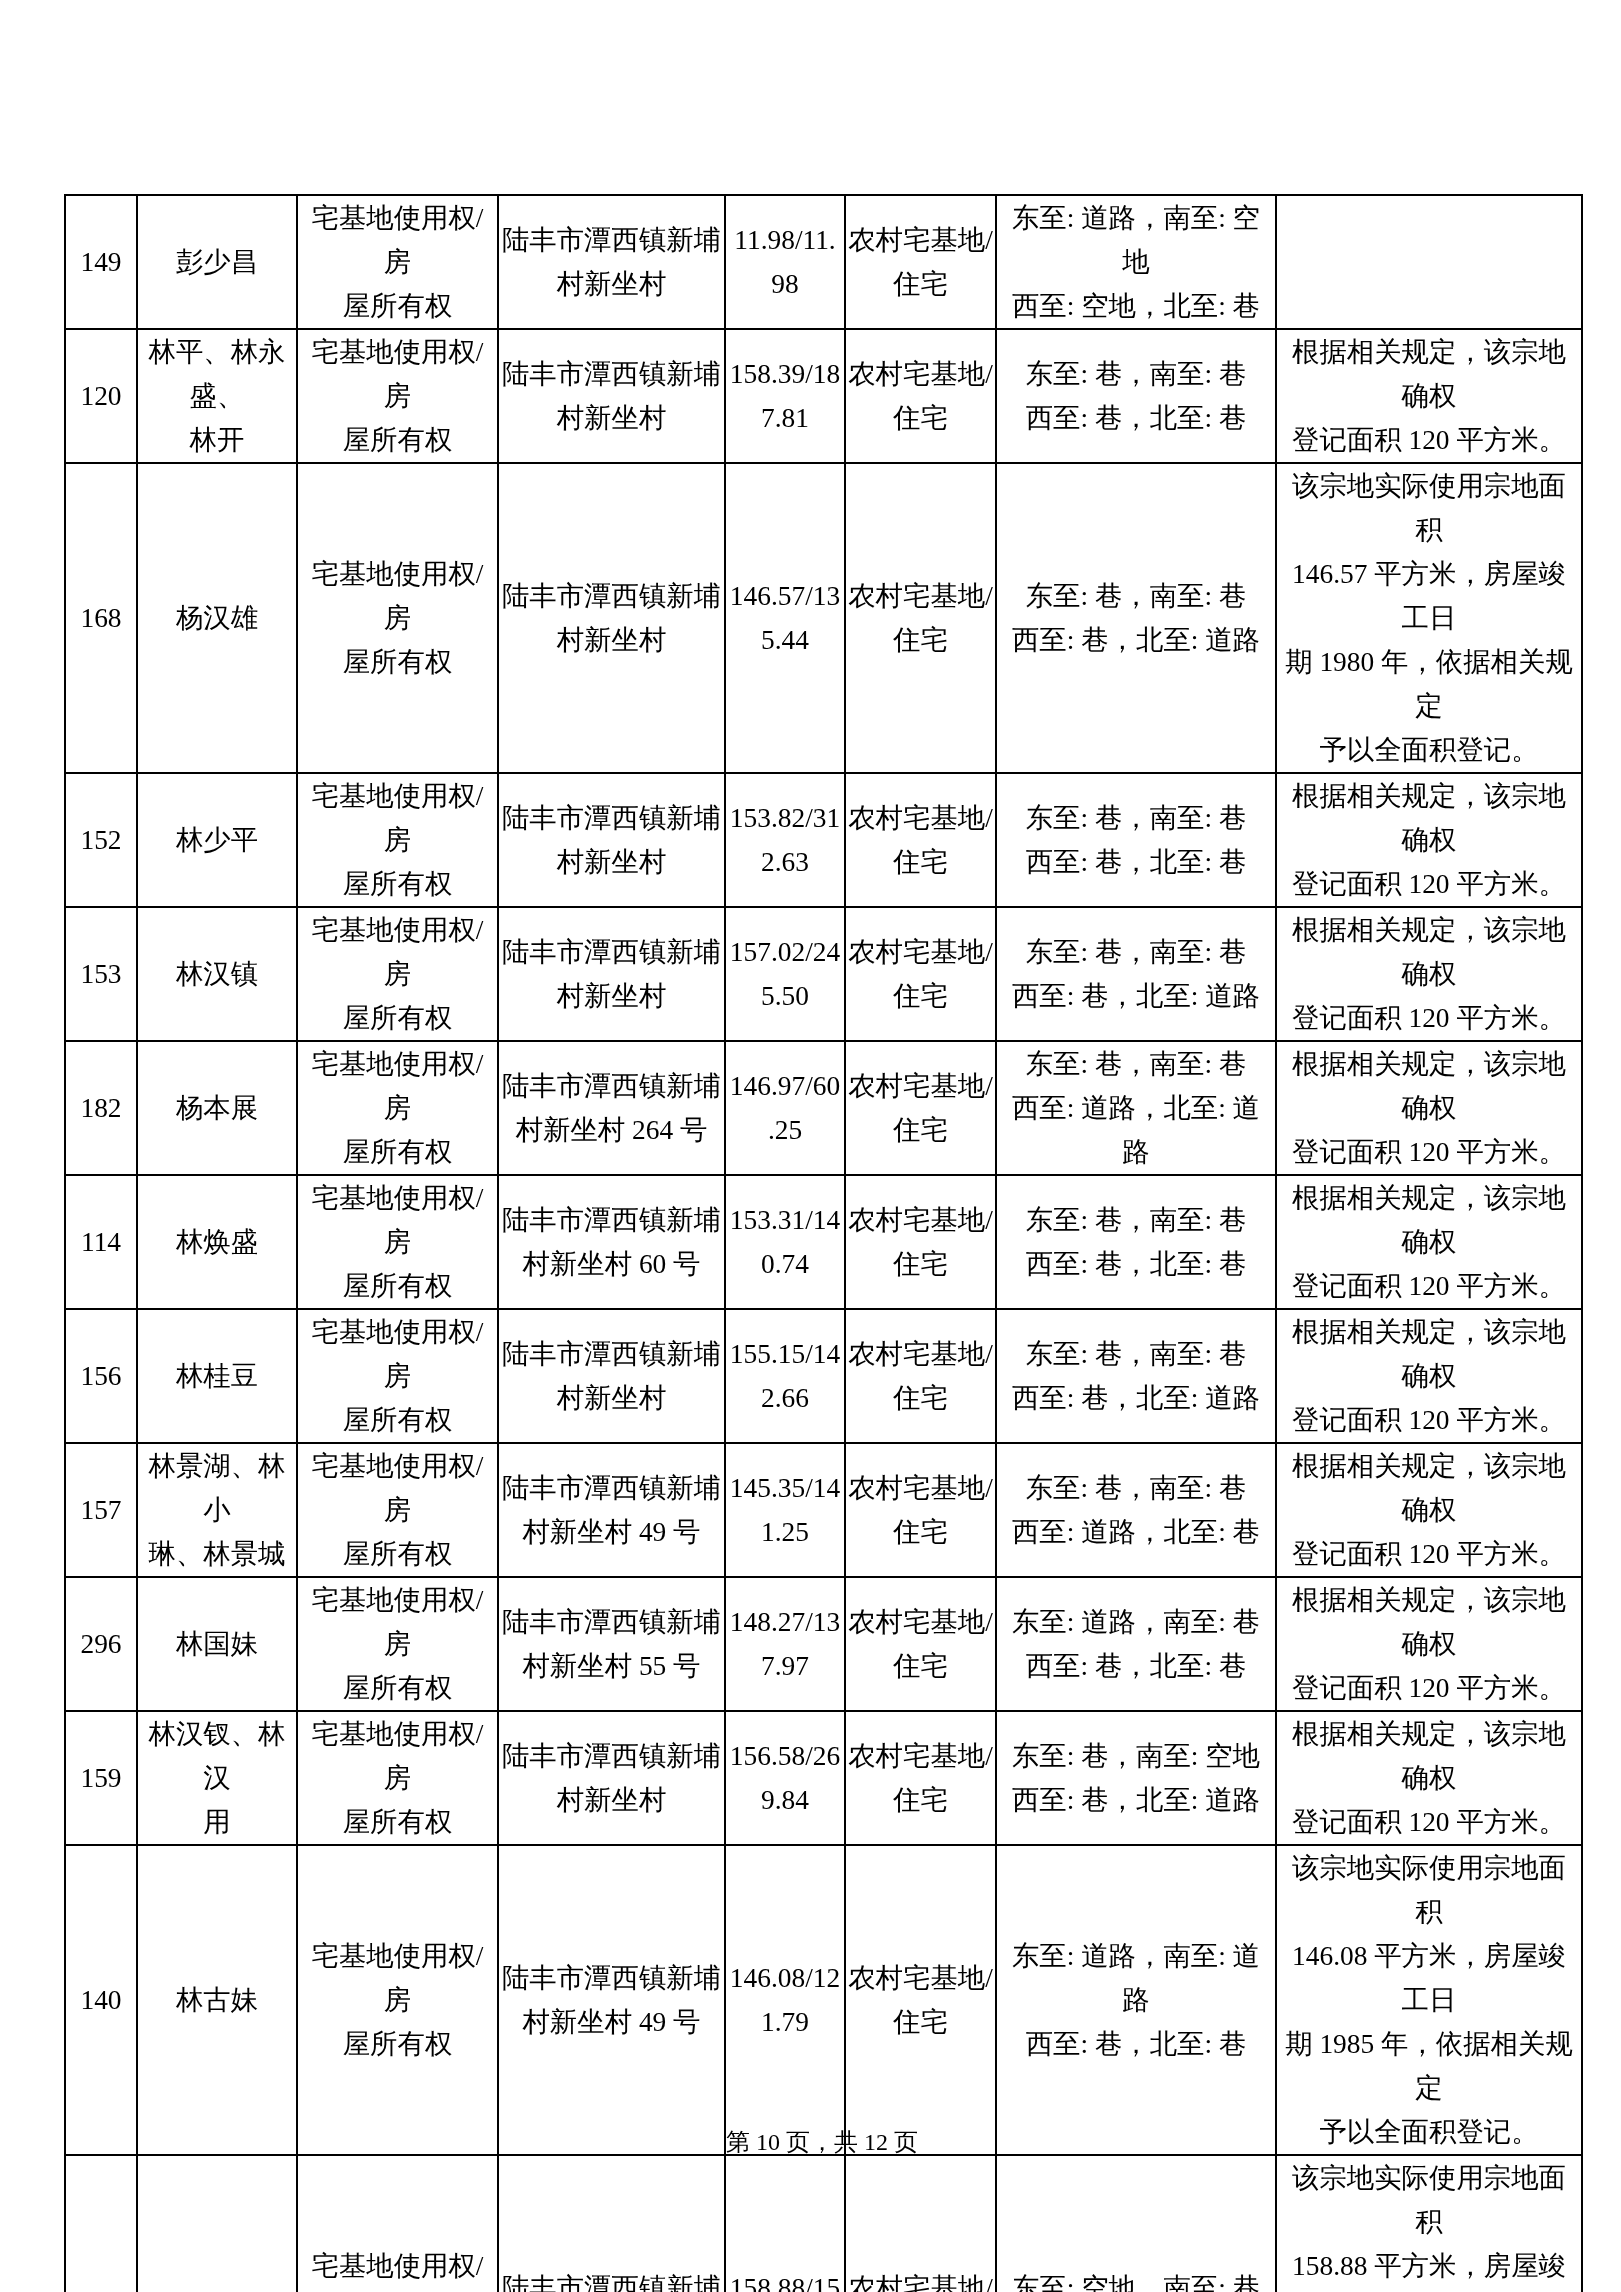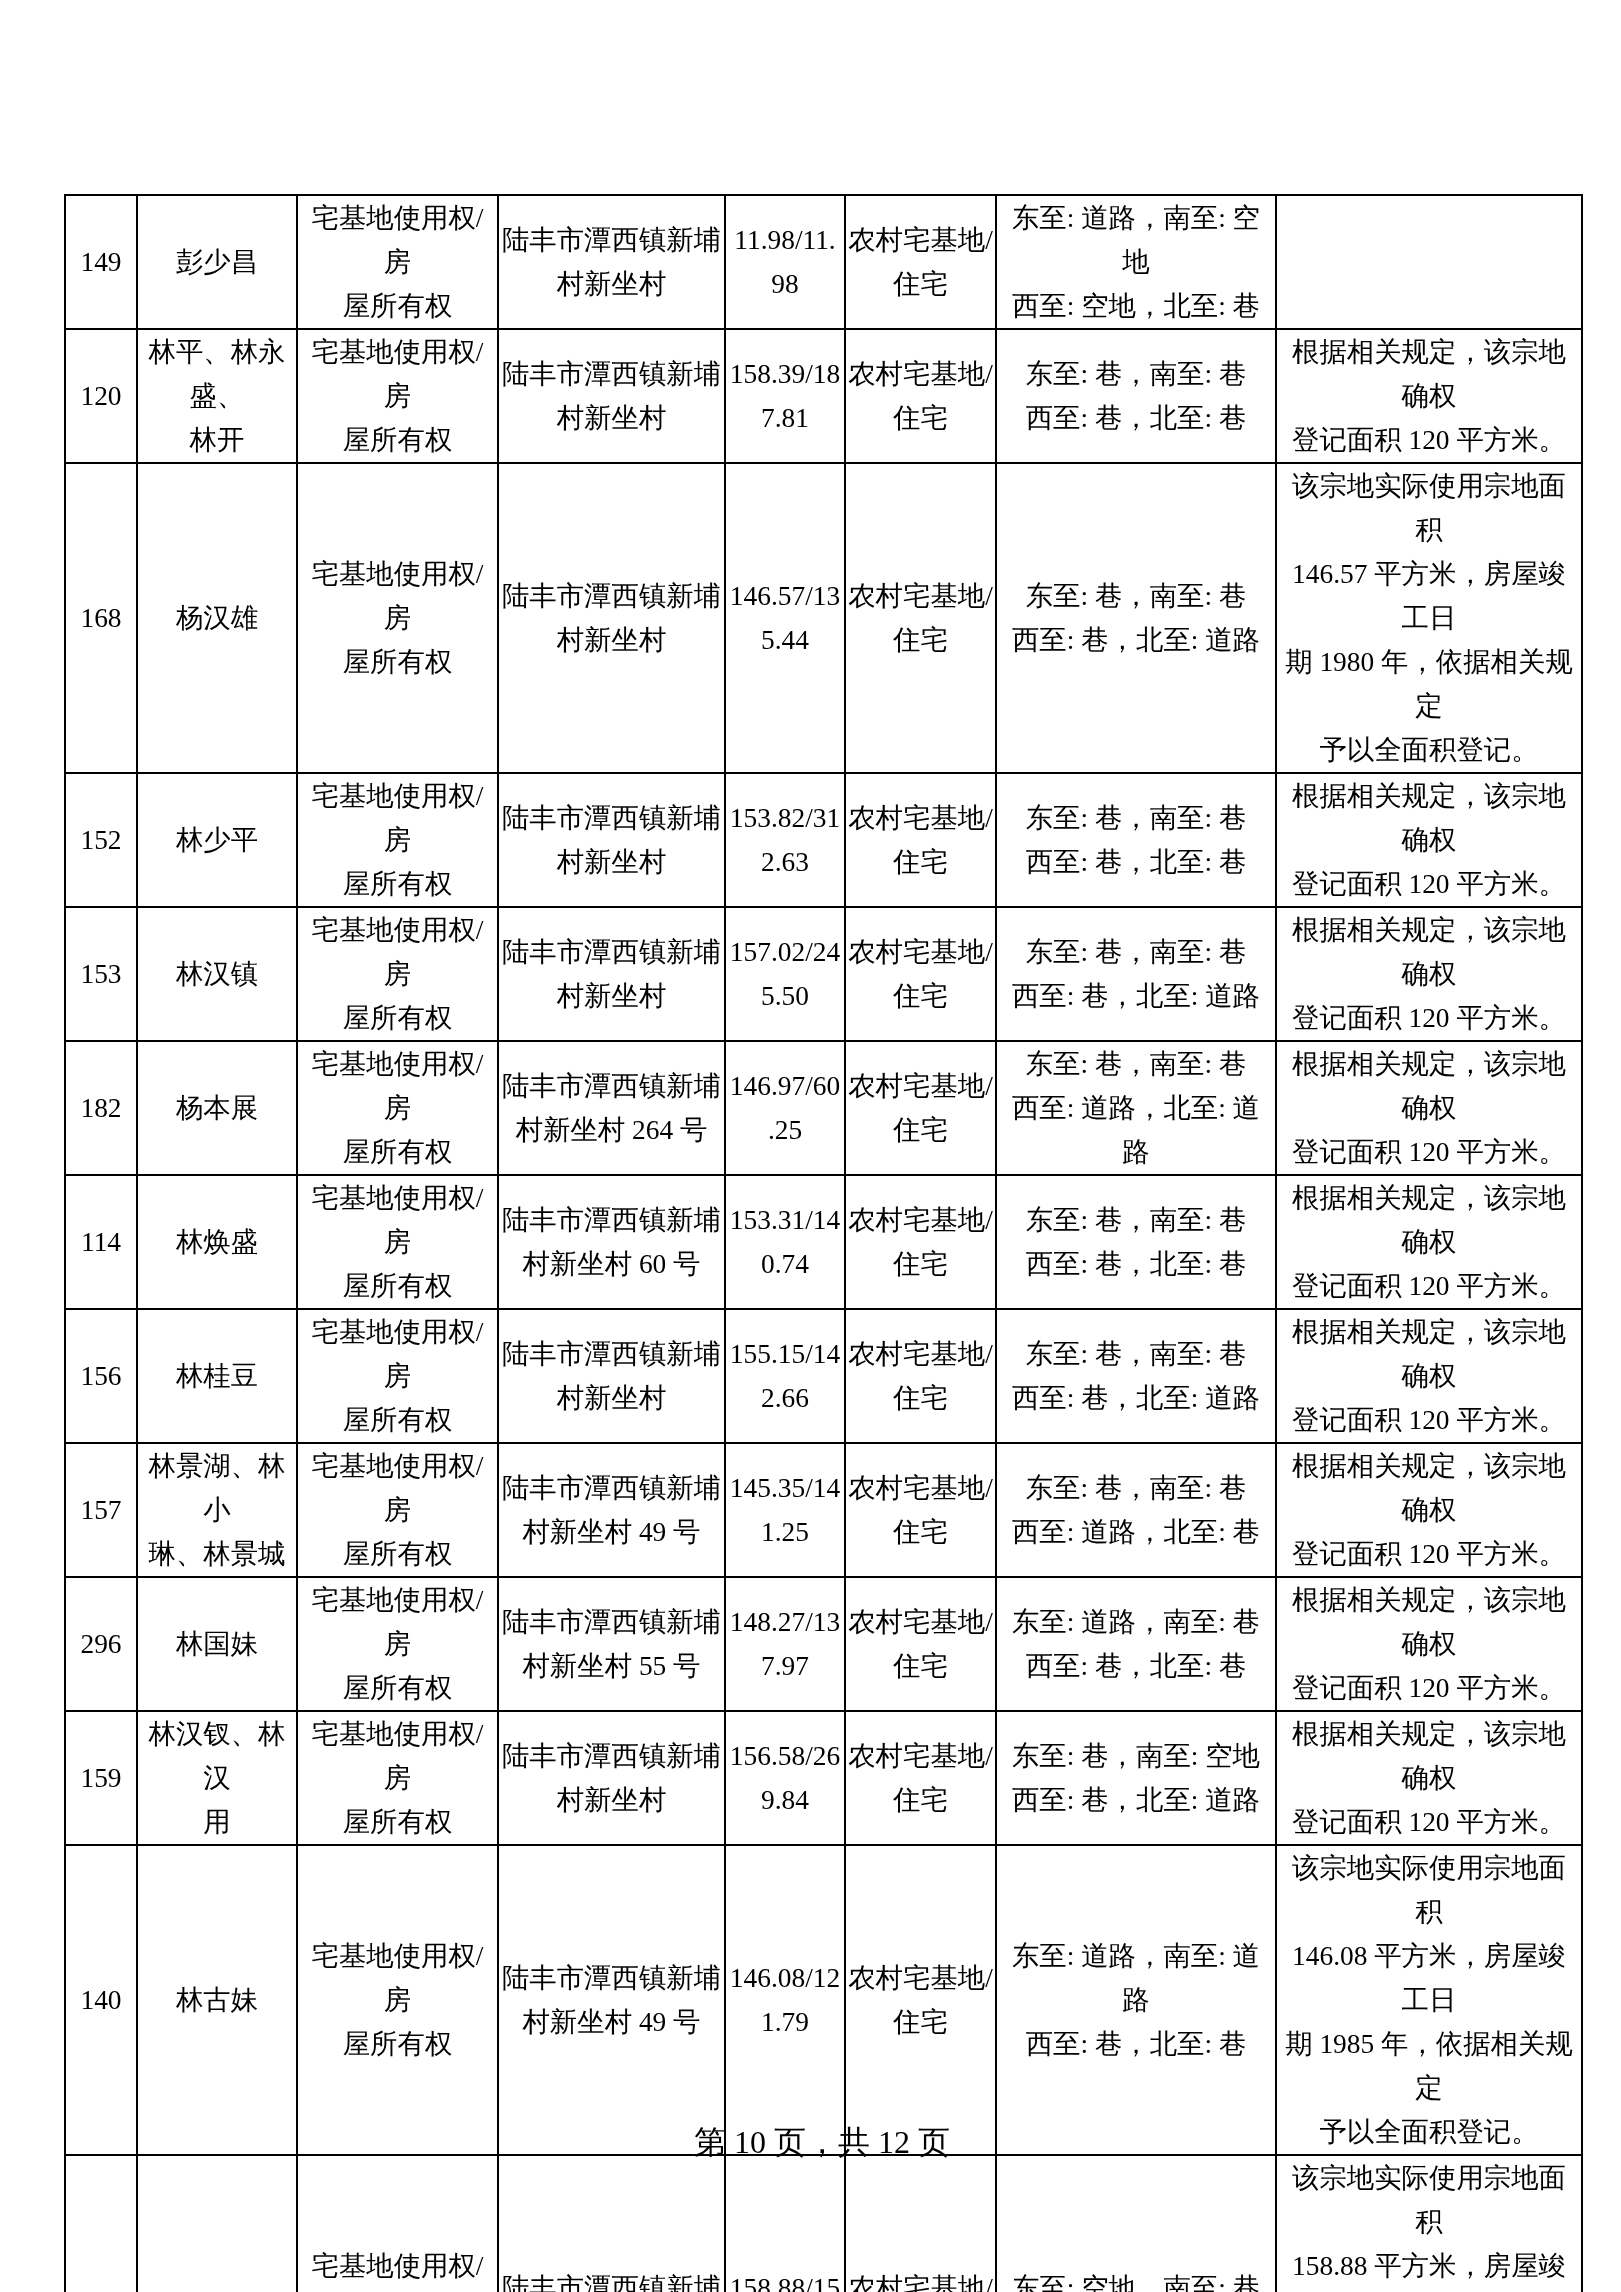--- a/index.html
+++ b/index.html
@@ -26,21 +26,21 @@
     font-size:27.4px;
     line-height:44px;
     white-space:pre-line;
     overflow:hidden;
   }
   col.c1{width:72px;}  col.c2{width:160px;} col.c3{width:201px;} col.c4{width:227px;}
   col.c5{width:120px;} col.c6{width:151px;} col.c7{width:280px;} col.c8{width:306px;}
   .footer{
     position:absolute;left:64px;top:2123px;width:1516px;
     text-align:center;
-    font-size:32px;line-height:39px;
+    font-size:24px;line-height:39px;
   }
 </style>
 </head>
 <body>
 
 <div class="page">
 
   <table class="reg">
     <colgroup>
       <col class="c1">

